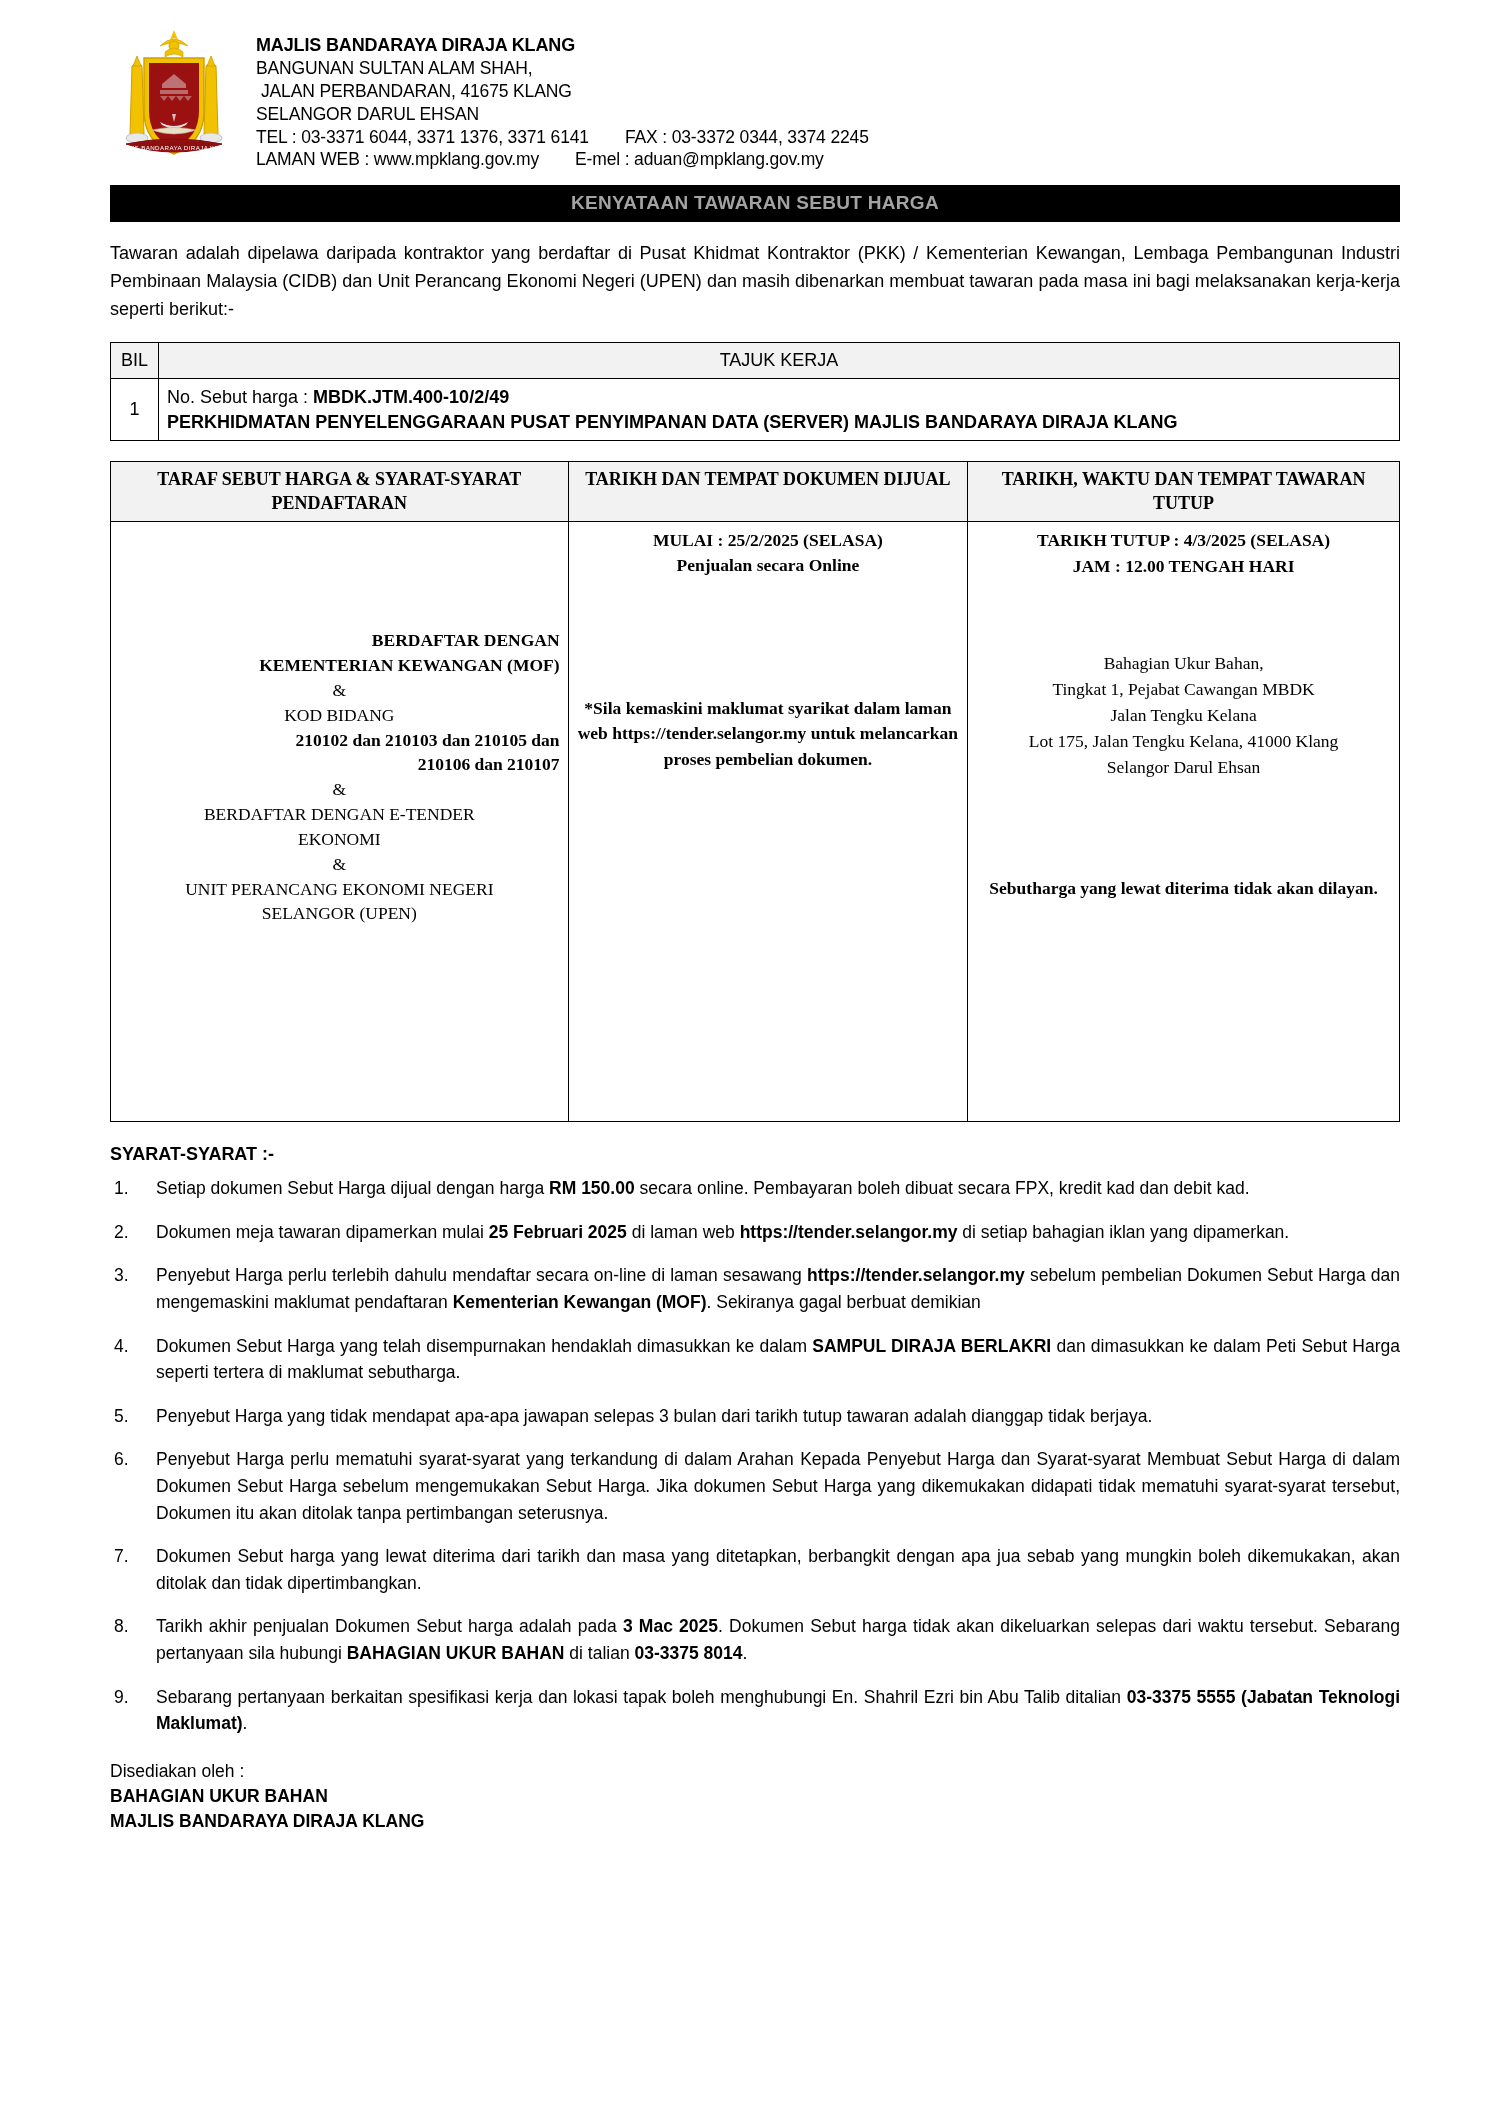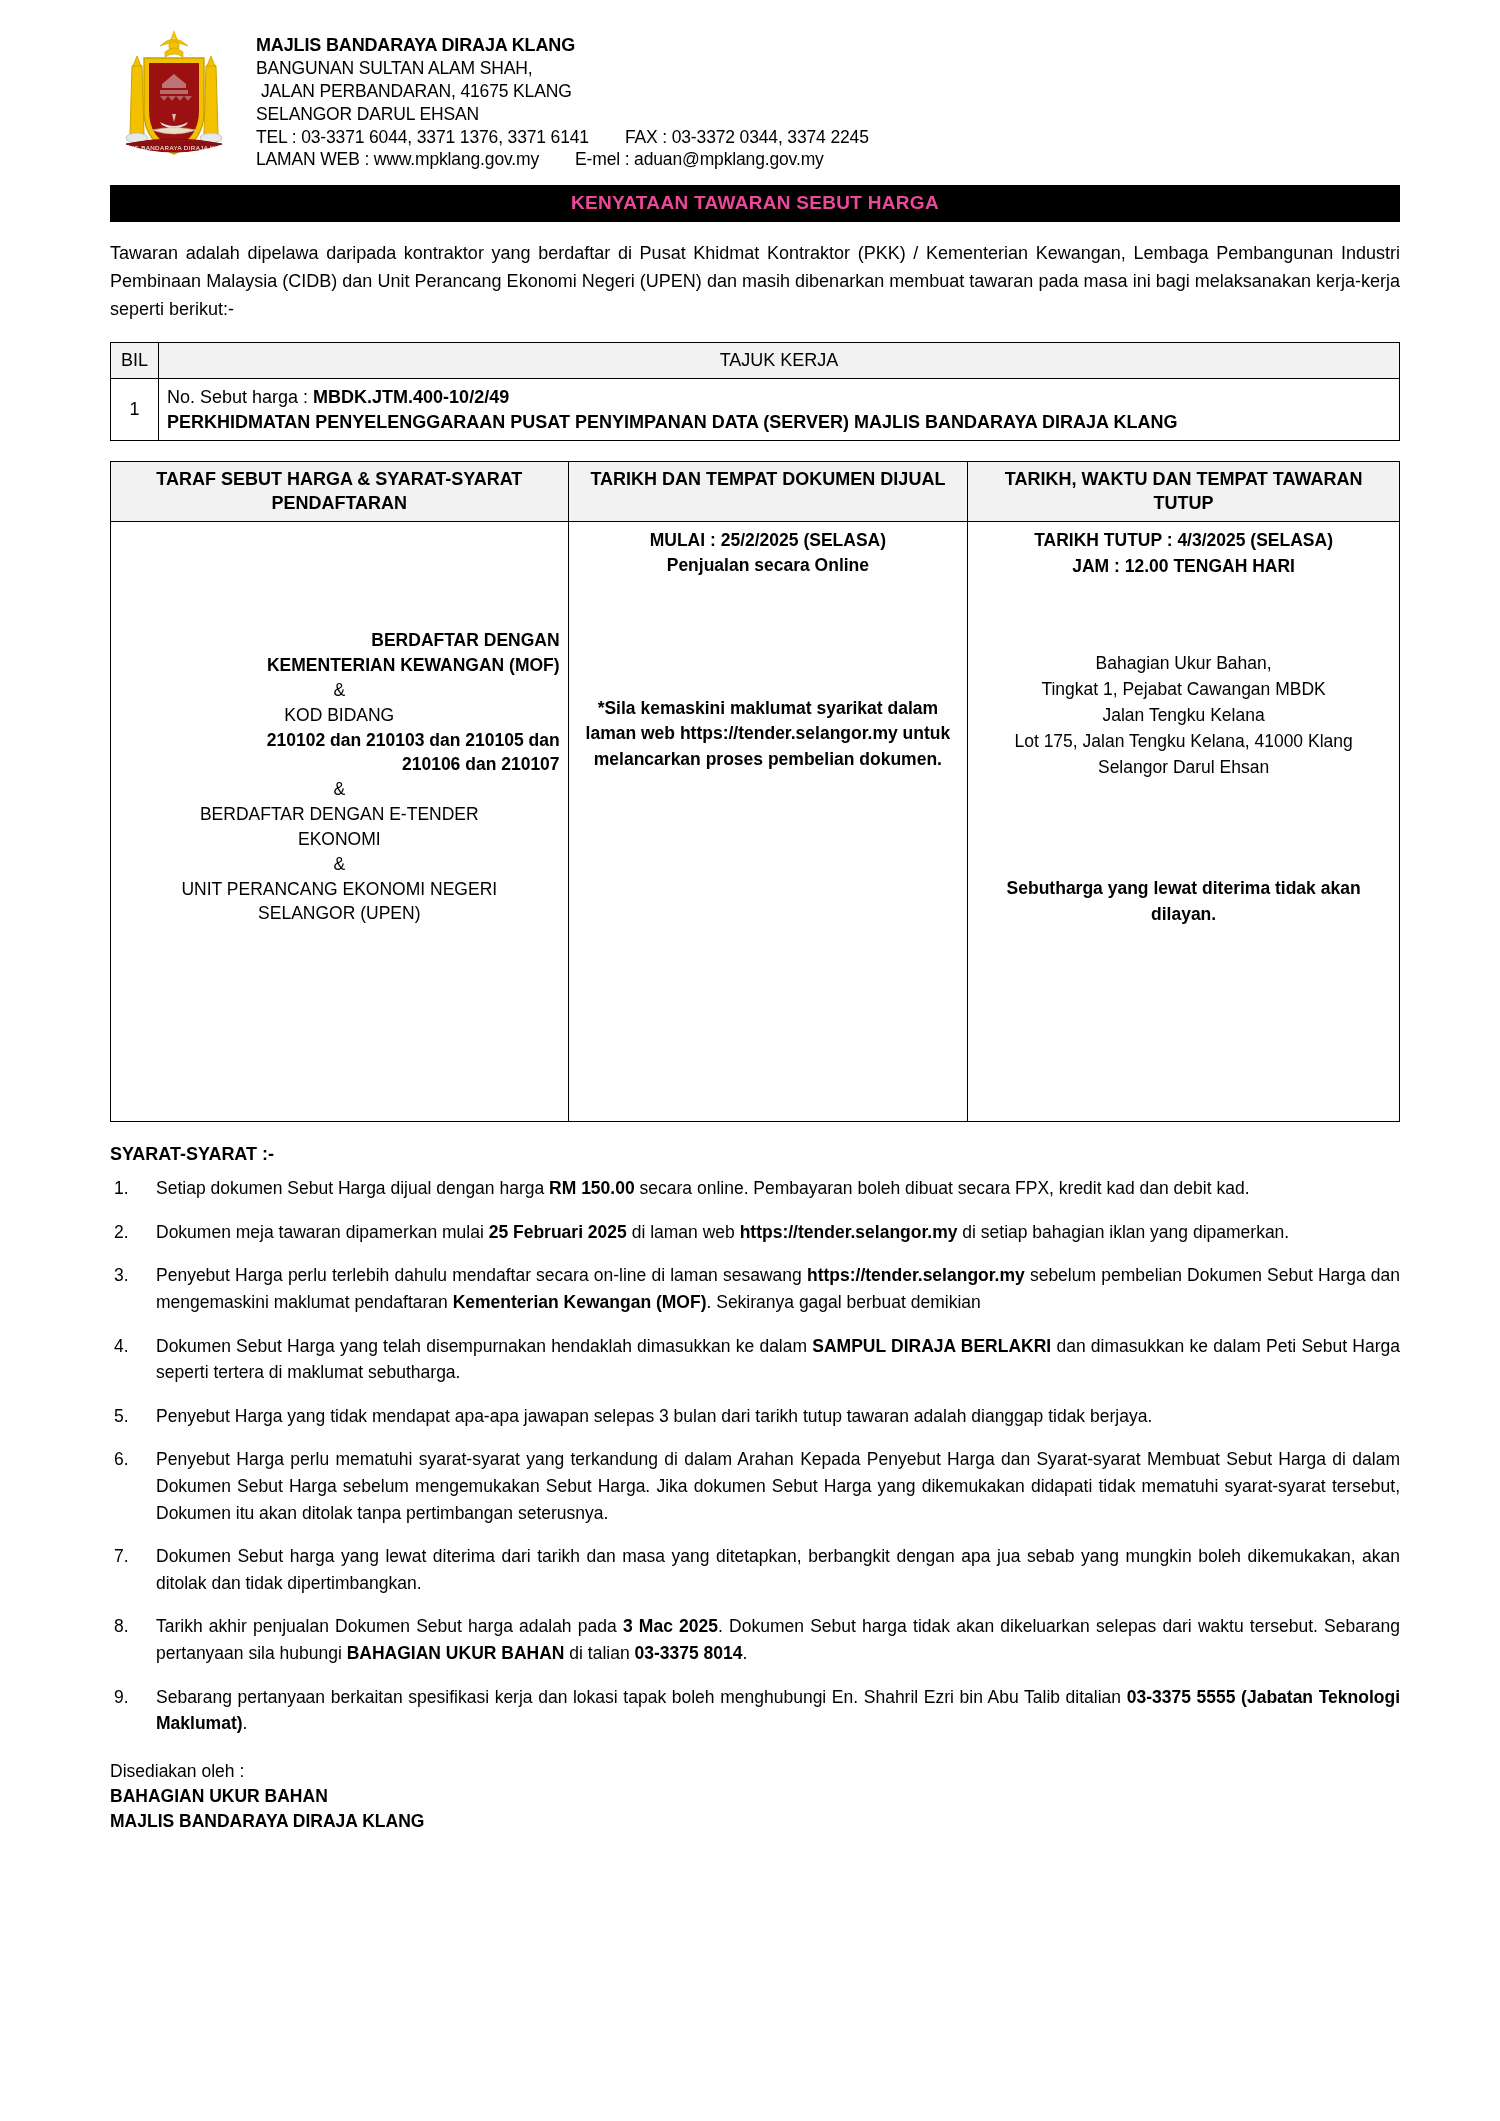--- a/index.html
+++ b/index.html
@@ -42,21 +42,21 @@
     line-height: 1.30;
   }
   .lh-line { font-size: 17.5px; letter-spacing: -0.15px; white-space: nowrap; }
   .lh-line.bold { font-weight: bold; font-size: 18px; }
   .lh-line.indent { padding-left: 5px; }
   .lh-line .gap-lg { display: inline-block; width: 36px; }
 
   
   .banner {
     background: #000000;
-    color: #ec4899;
+    color: #a3a3a3;
     text-align: center;
     font-weight: bold;
     font-size: 19px;
     letter-spacing: 0.3px;
     padding: 7px 0 8px;
     margin: 4px 0 18px;
   }
 
   
   .intro {
@@ -97,21 +97,21 @@
   }
   .cell-title {
     font-size: 18px;
     line-height: 1.35;
   }
   .cell-title .lbl { font-weight: normal; }
   .cell-title .ref { font-weight: bold; }
   .cell-title .work { font-weight: bold; display: block; margin-top: 1px; }
 
   
-  .tbl-info { margin-bottom: 22px; }
+  .tbl-info { margin-bottom: 22px; font-family: Liberation Serif, serif; }
   .tbl-info th {
     background: #f2f2f2;
     font-weight: bold;
     font-size: 18px;
     text-align: center;
     vertical-align: middle;
     line-height: 1.3;
     padding: 12px 10px;
   }
   .tbl-info td {

